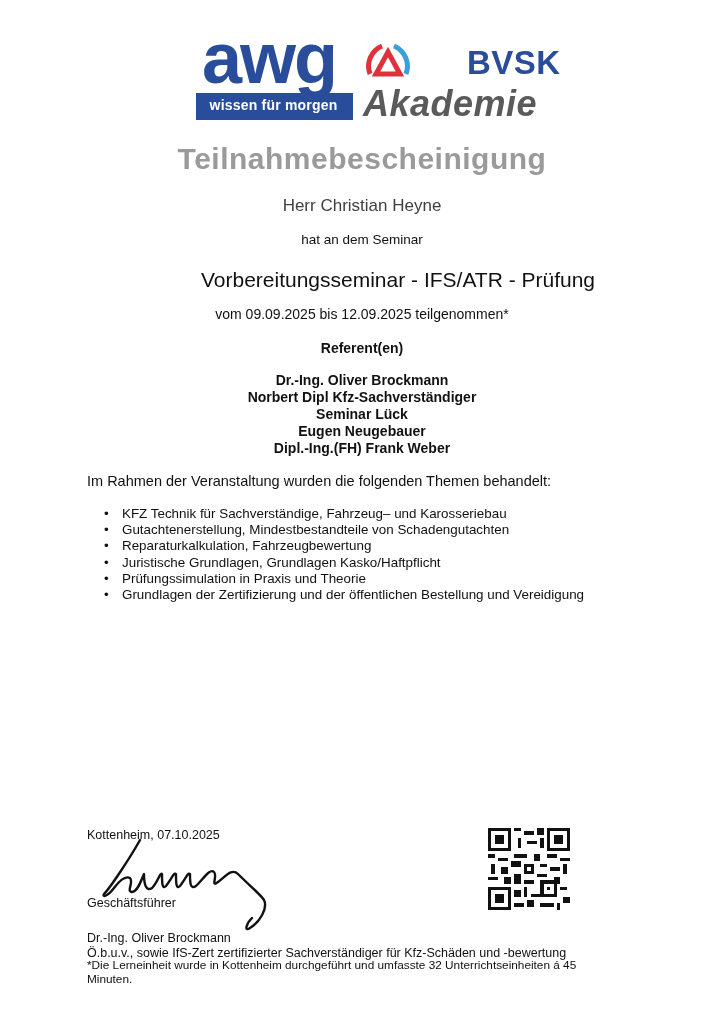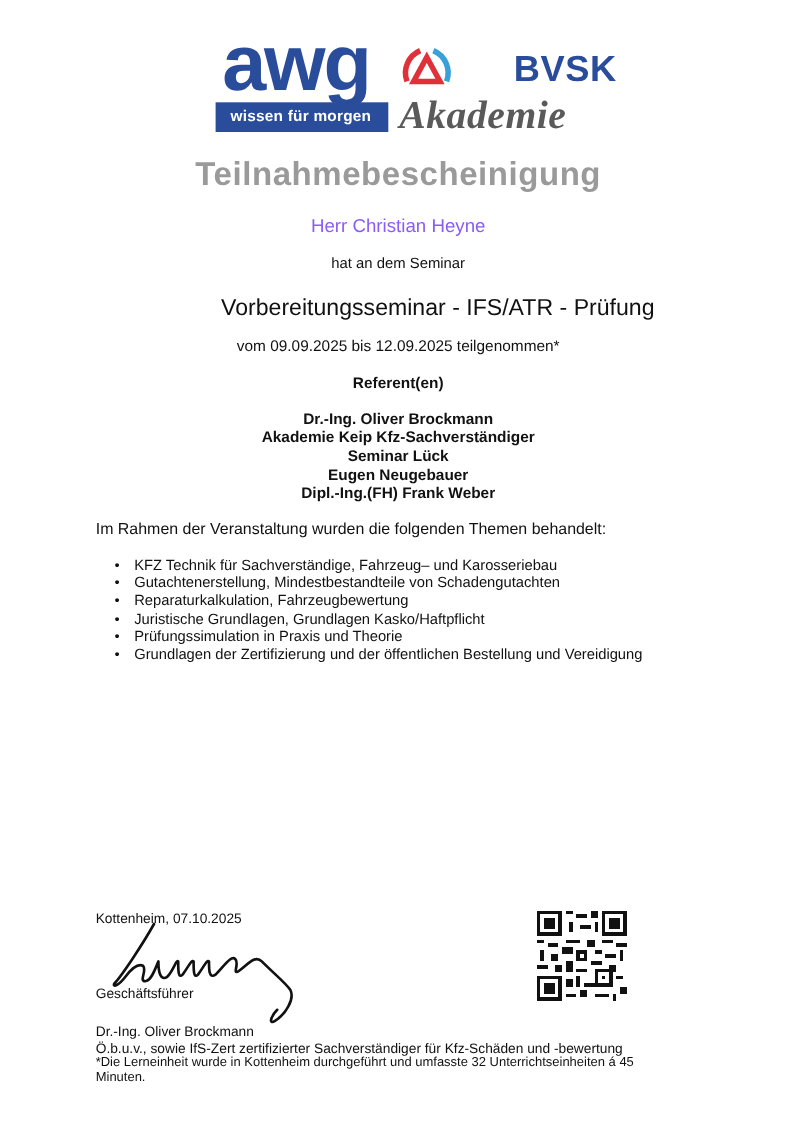--- a/index.html
+++ b/index.html
@@ -10,24 +10,24 @@
 
     
     .awg { left: 196px; top: 36px; width: 157px; height: 84px; }
     .awg-word { position: absolute; left: 6px; top: -14px; font-family: Liberation Sans, sans-serif;
       font-weight: bold; font-size: 72px; color: #2a4d9b; letter-spacing: -2px; line-height: 72px; }
     .awg-bar { position: absolute; left: 0; top: 57px; width: 157px; height: 27px; background: #2a4d9b; }
     .awg-tag { position: absolute; left: 0; width: 155px; top: 61px; text-align: center;
       color: #fff; font-weight: bold; font-size: 14px; letter-spacing: 0.2px; }
     .bvsk-icon { left: 364px; top: 40px; width: 48px; height: 42px; }
     .bvsk-text { left: 424px; top: 44px; font-weight: bold; font-size: 33px; color: #2a4d9b; letter-spacing: 0.5px; margin-left: 43px; }
-    .akad { left: 363px; top: 83px; font-weight: bold; font-style: italic; font-size: 36px; color: #5a5a5a; letter-spacing: 0.5px; font-family: Liberation Serif, serif; }
+    .akad { left: 363px; top: 83px; font-weight: bold; font-style: italic; font-size: 36px; color: #5a5a5a; letter-spacing: 0.5px; }
 
     .title { top: 142px; font-size: 30px; font-weight: bold; color: #9a9a9a; letter-spacing: 0.5px; }
-    .name { top: 196px; font-size: 17px; color: #8b5cf6; }
+    .name { top: 196px; font-size: 17px; color: #404040; }
     .sub { top: 232px; font-size: 13.5px; }
     .seminar { top: 268px; font-size: 21px; margin-left: 36px; }
     .dates { top: 306px; font-size: 14px; }
     .ref-h { top: 340px; font-size: 14px; font-weight: bold; }
     .refs { top: 372px; font-size: 14px; font-weight: bold; line-height: 17px; }
     .intro { left: 87px; top: 473px; font-size: 14.5px; }
     .topics { left: 104px; top: 506px; margin: 0; padding: 0; list-style: none; font-size: 13.4px; line-height: 16.2px; }
     .topics li { position: relative; padding-left: 18px; }
     .topics li::before { content: "•"; position: absolute; left: 0; top: 0; }
 
@@ -62,21 +62,21 @@
 
 <div class="abs center title">Teilnahmebescheinigung</div>
 <div class="abs center name">Herr Christian Heyne</div>
 <div class="abs center sub">hat an dem Seminar</div>
 <div class="abs center seminar">Vorbereitungsseminar - IFS/ATR - Prüfung</div>
 <div class="abs center dates">vom 09.09.2025 bis 12.09.2025 teilgenommen*</div>
 <div class="abs center ref-h">Referent(en)</div>
 
 <div class="abs center refs">
   <div>Dr.-Ing. Oliver Brockmann</div>
-  <div>Akademie Keip Kfz-Sachverständiger</div>
+  <div>Norbert Dipl Kfz-Sachverständiger</div>
   <div>Seminar Lück</div>
   <div>Eugen Neugebauer</div>
   <div>Dipl.-Ing.(FH) Frank Weber</div>
 </div>
 
 <div class="abs intro">Im Rahmen der Veranstaltung wurden die folgenden Themen behandelt:</div>
 
 <ul class="abs topics">
   <li>KFZ Technik für Sachverständige, Fahrzeug– und Karosseriebau</li>
   <li>Gutachtenerstellung, Mindestbestandteile von Schadengutachten</li>

